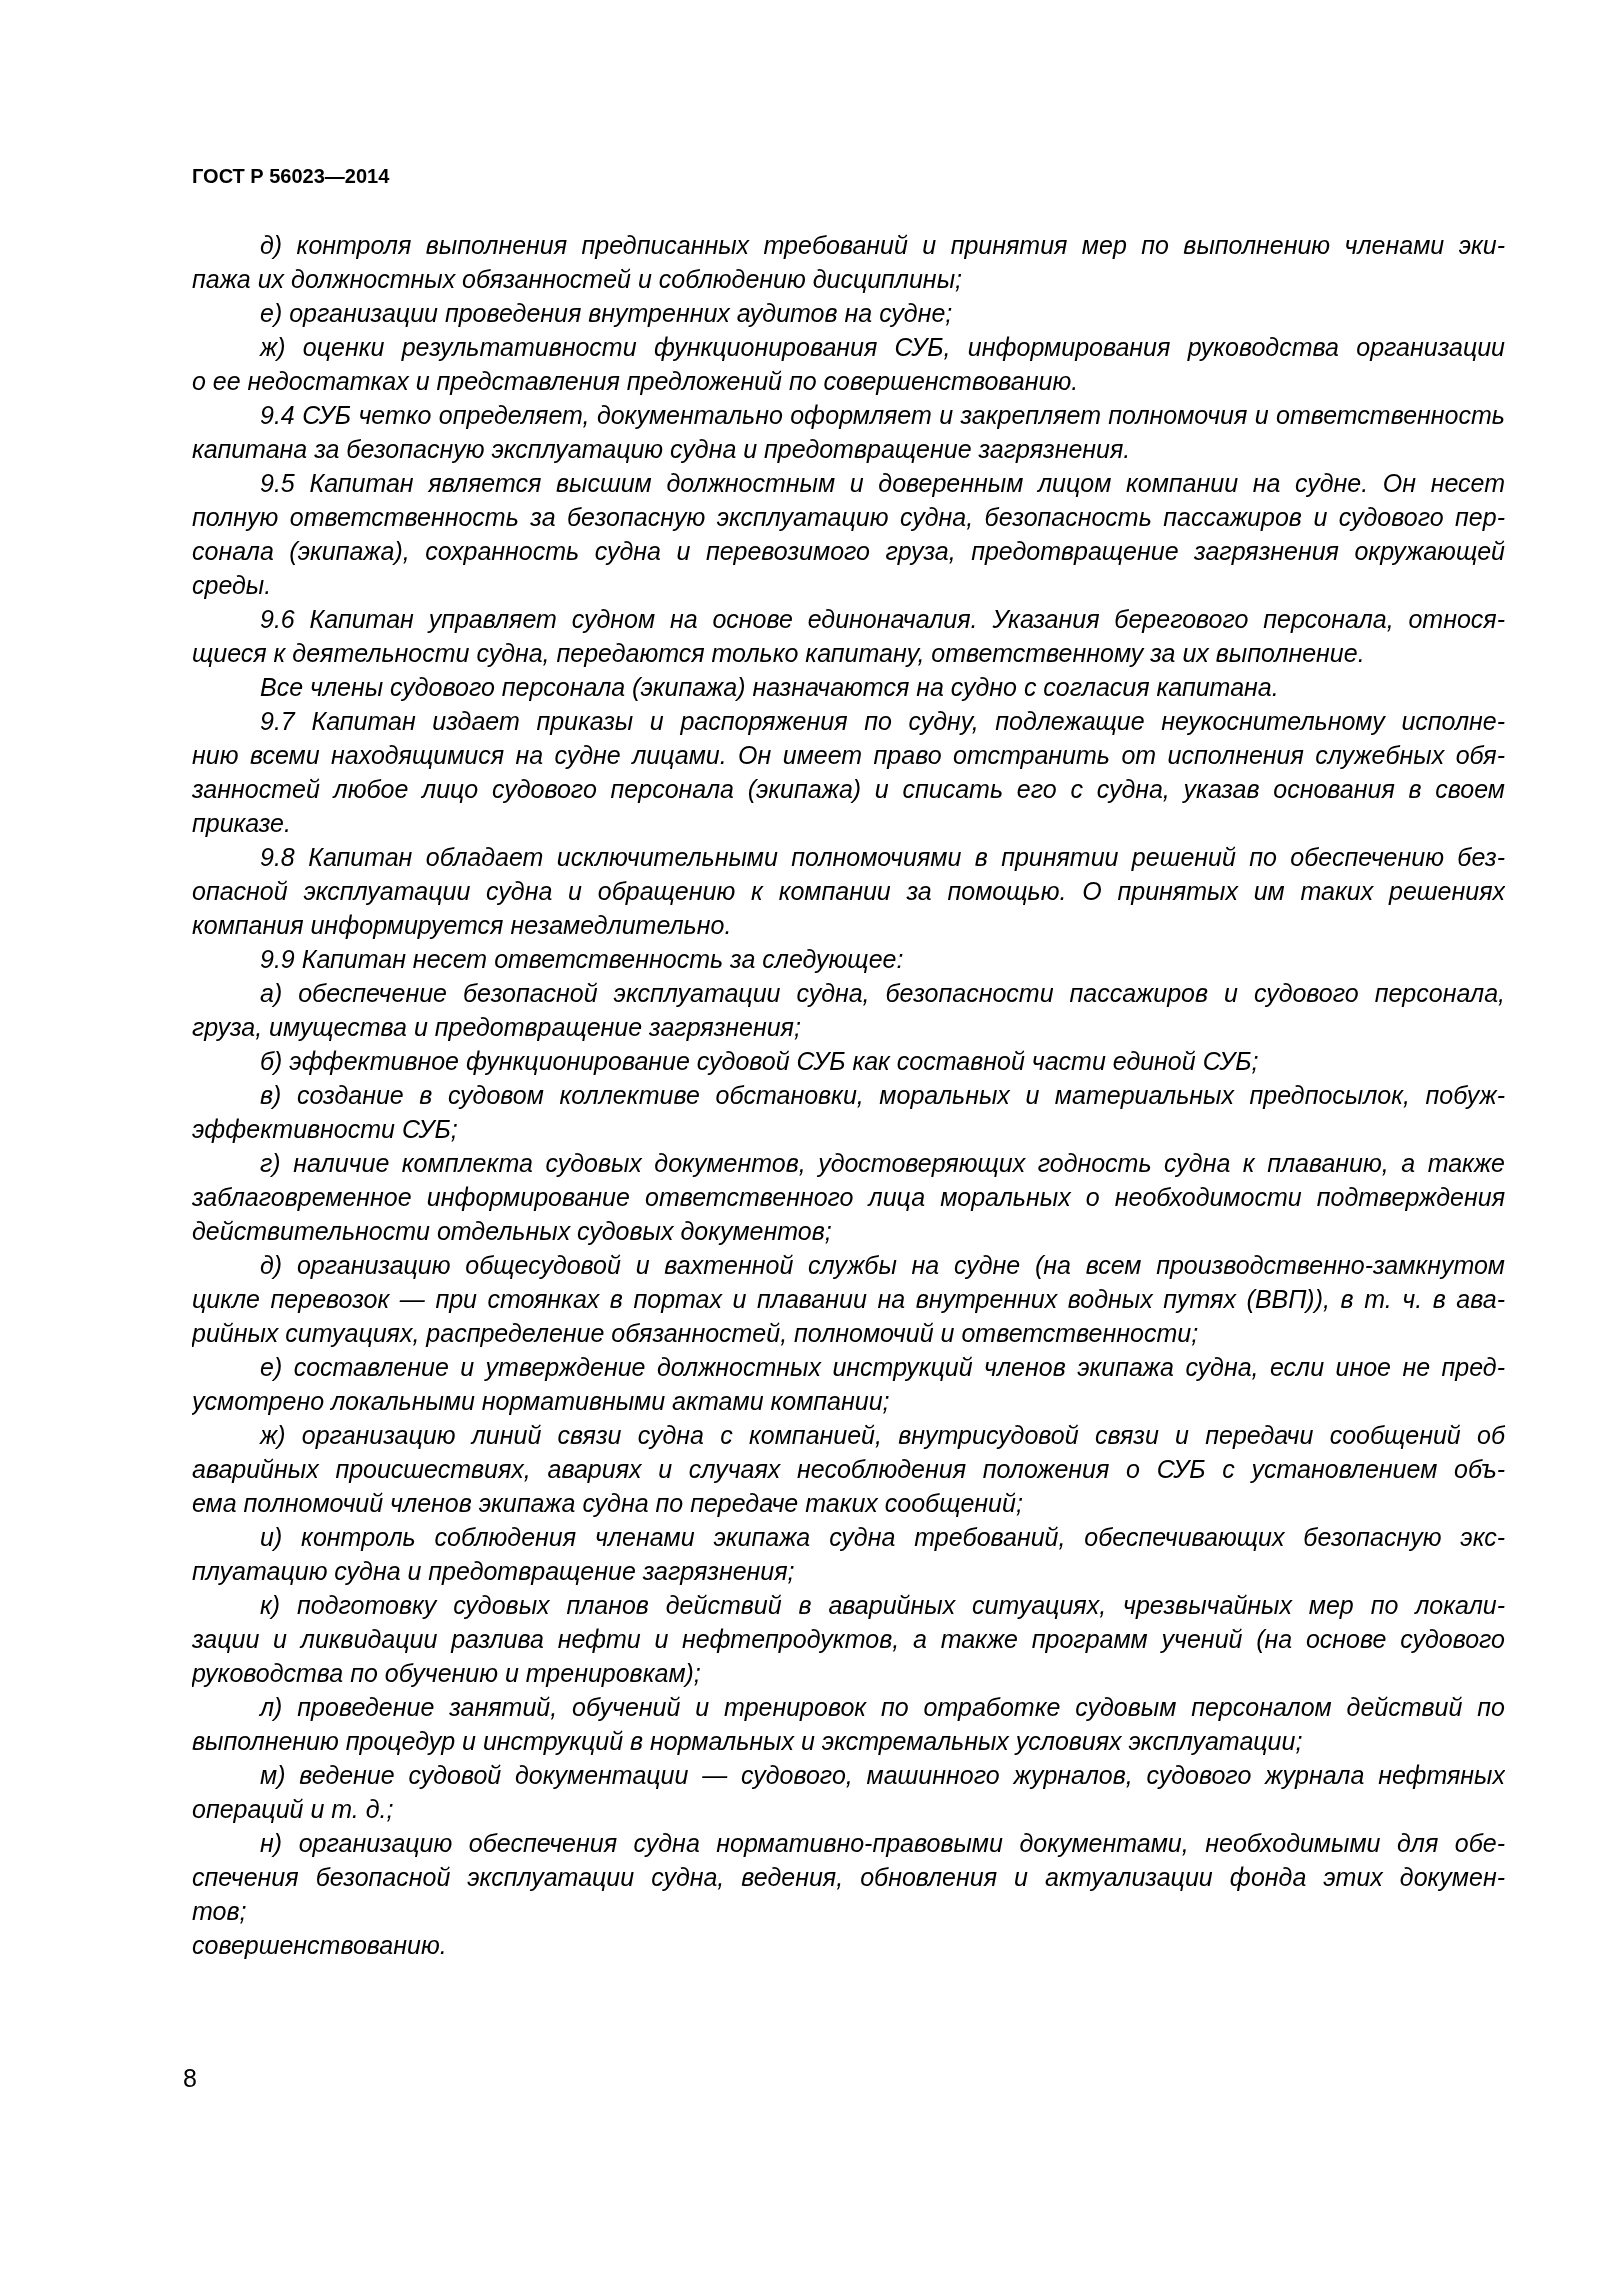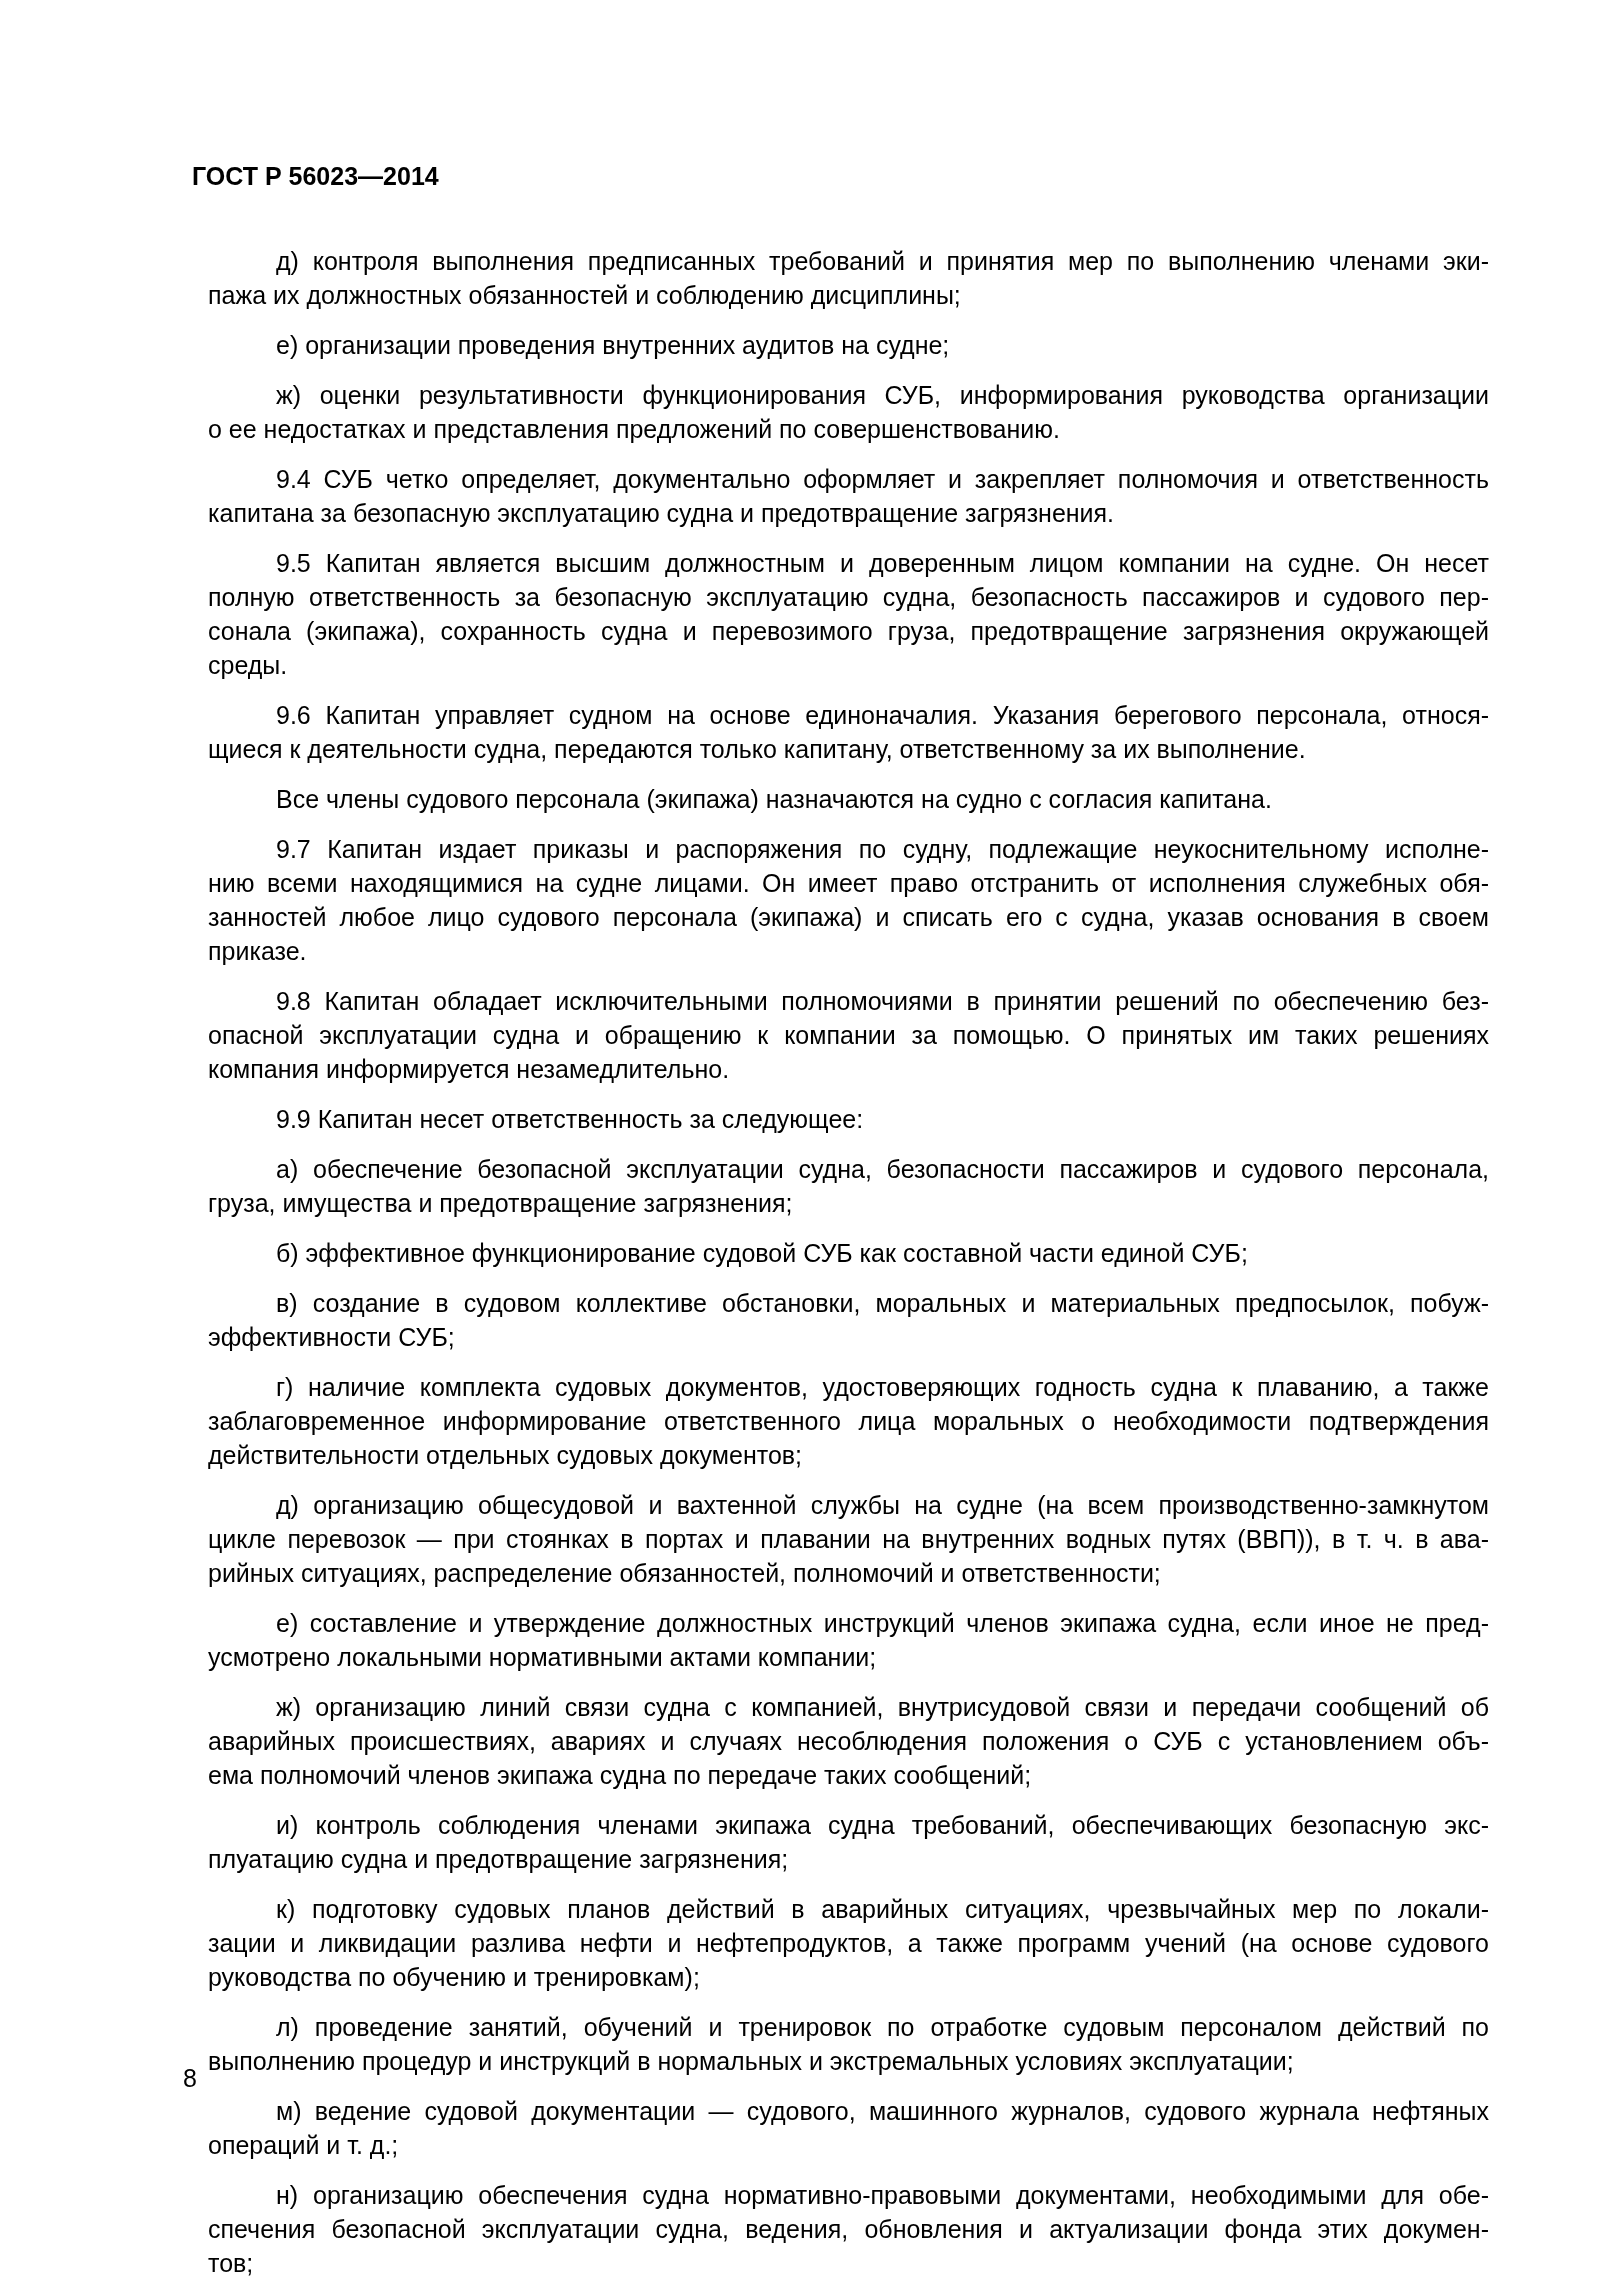--- a/index.html
+++ b/index.html
@@ -13,34 +13,35 @@
     height: 2295px;
     background: #ffffff;
     color: #000000;
     font-family: "Liberation Sans", sans-serif;
     overflow: hidden;
   }
   .doc-header {
     position: absolute;
     left: 192px;
     top: 161px;
-    font-size: 25px;
+    font-size: 20px;
     font-weight: bold;
     line-height: 31px;
     white-space: nowrap;
   }
   .doc-body {
     position: absolute;
     left: 192px;
     top: 228px;
     width: 1313px;
   }
   .para {
-    margin: 16px;
+    margin: 0;
     padding: 0;
+    font-style: italic;
   }
   .line {
     font-size: 25px;
     line-height: 34px;
     height: 34px;
     overflow: hidden;
     text-align: justify;
     text-align-last: justify;
   }
   .line.para-first {

